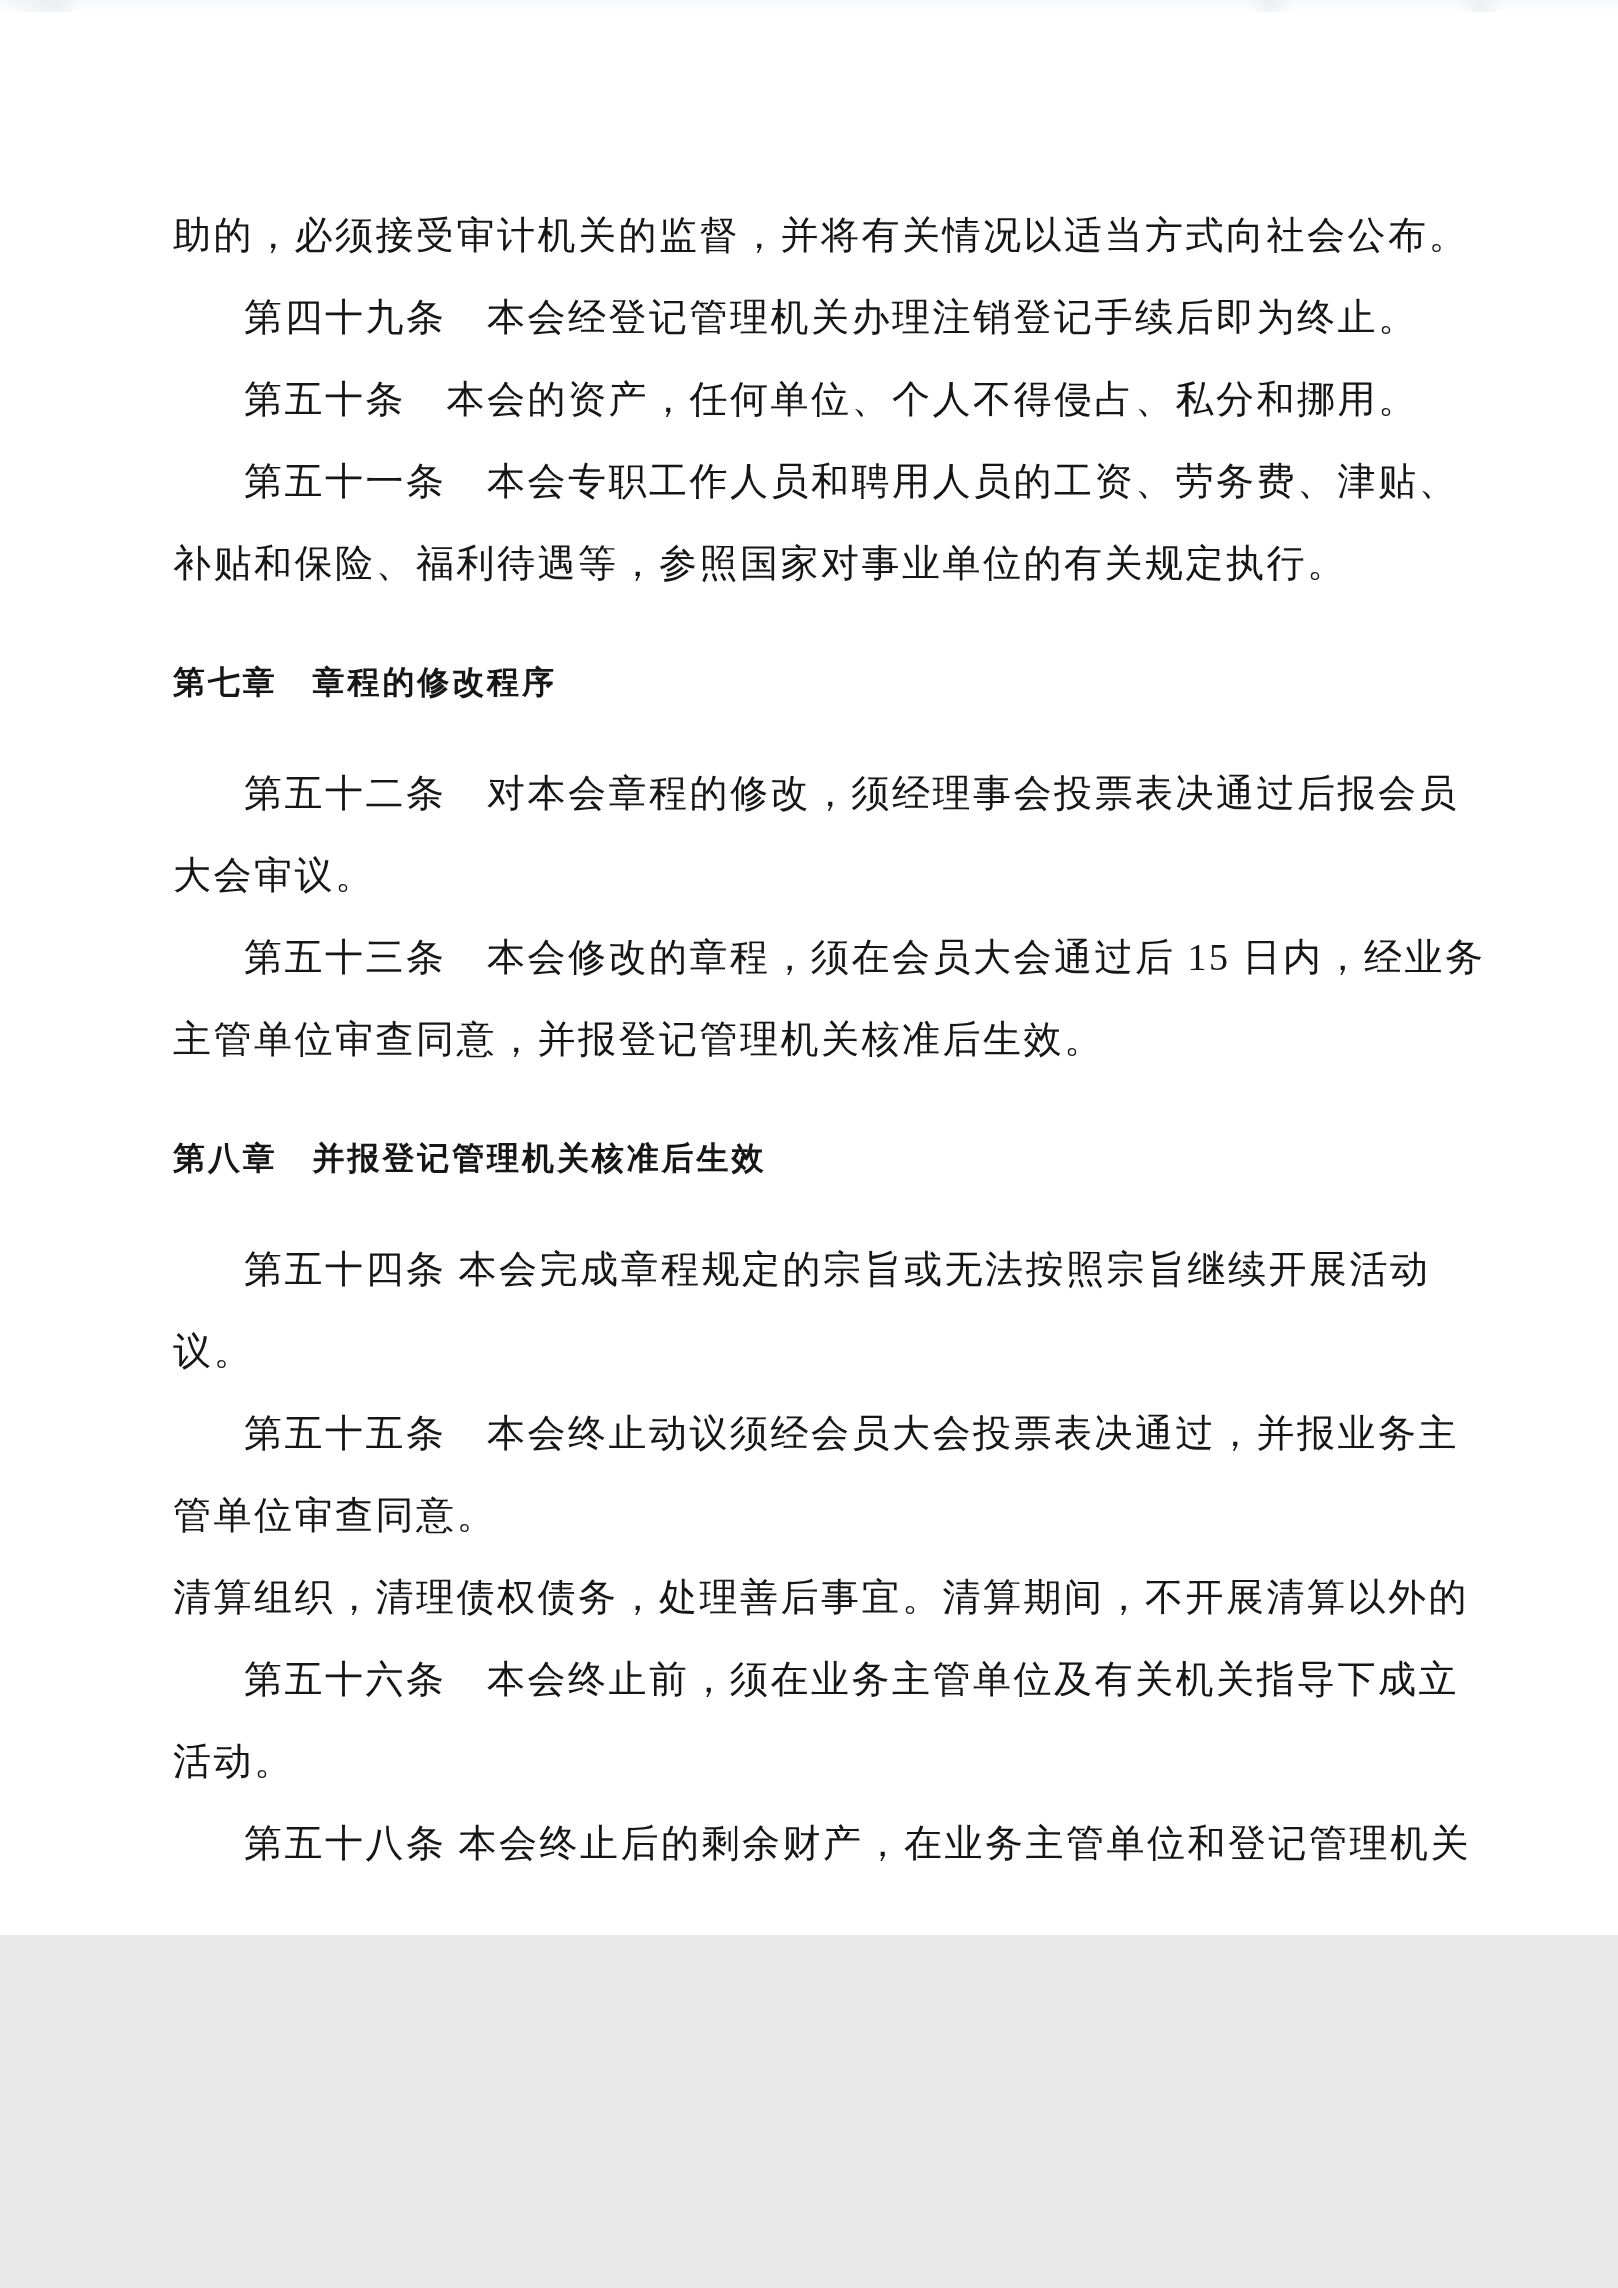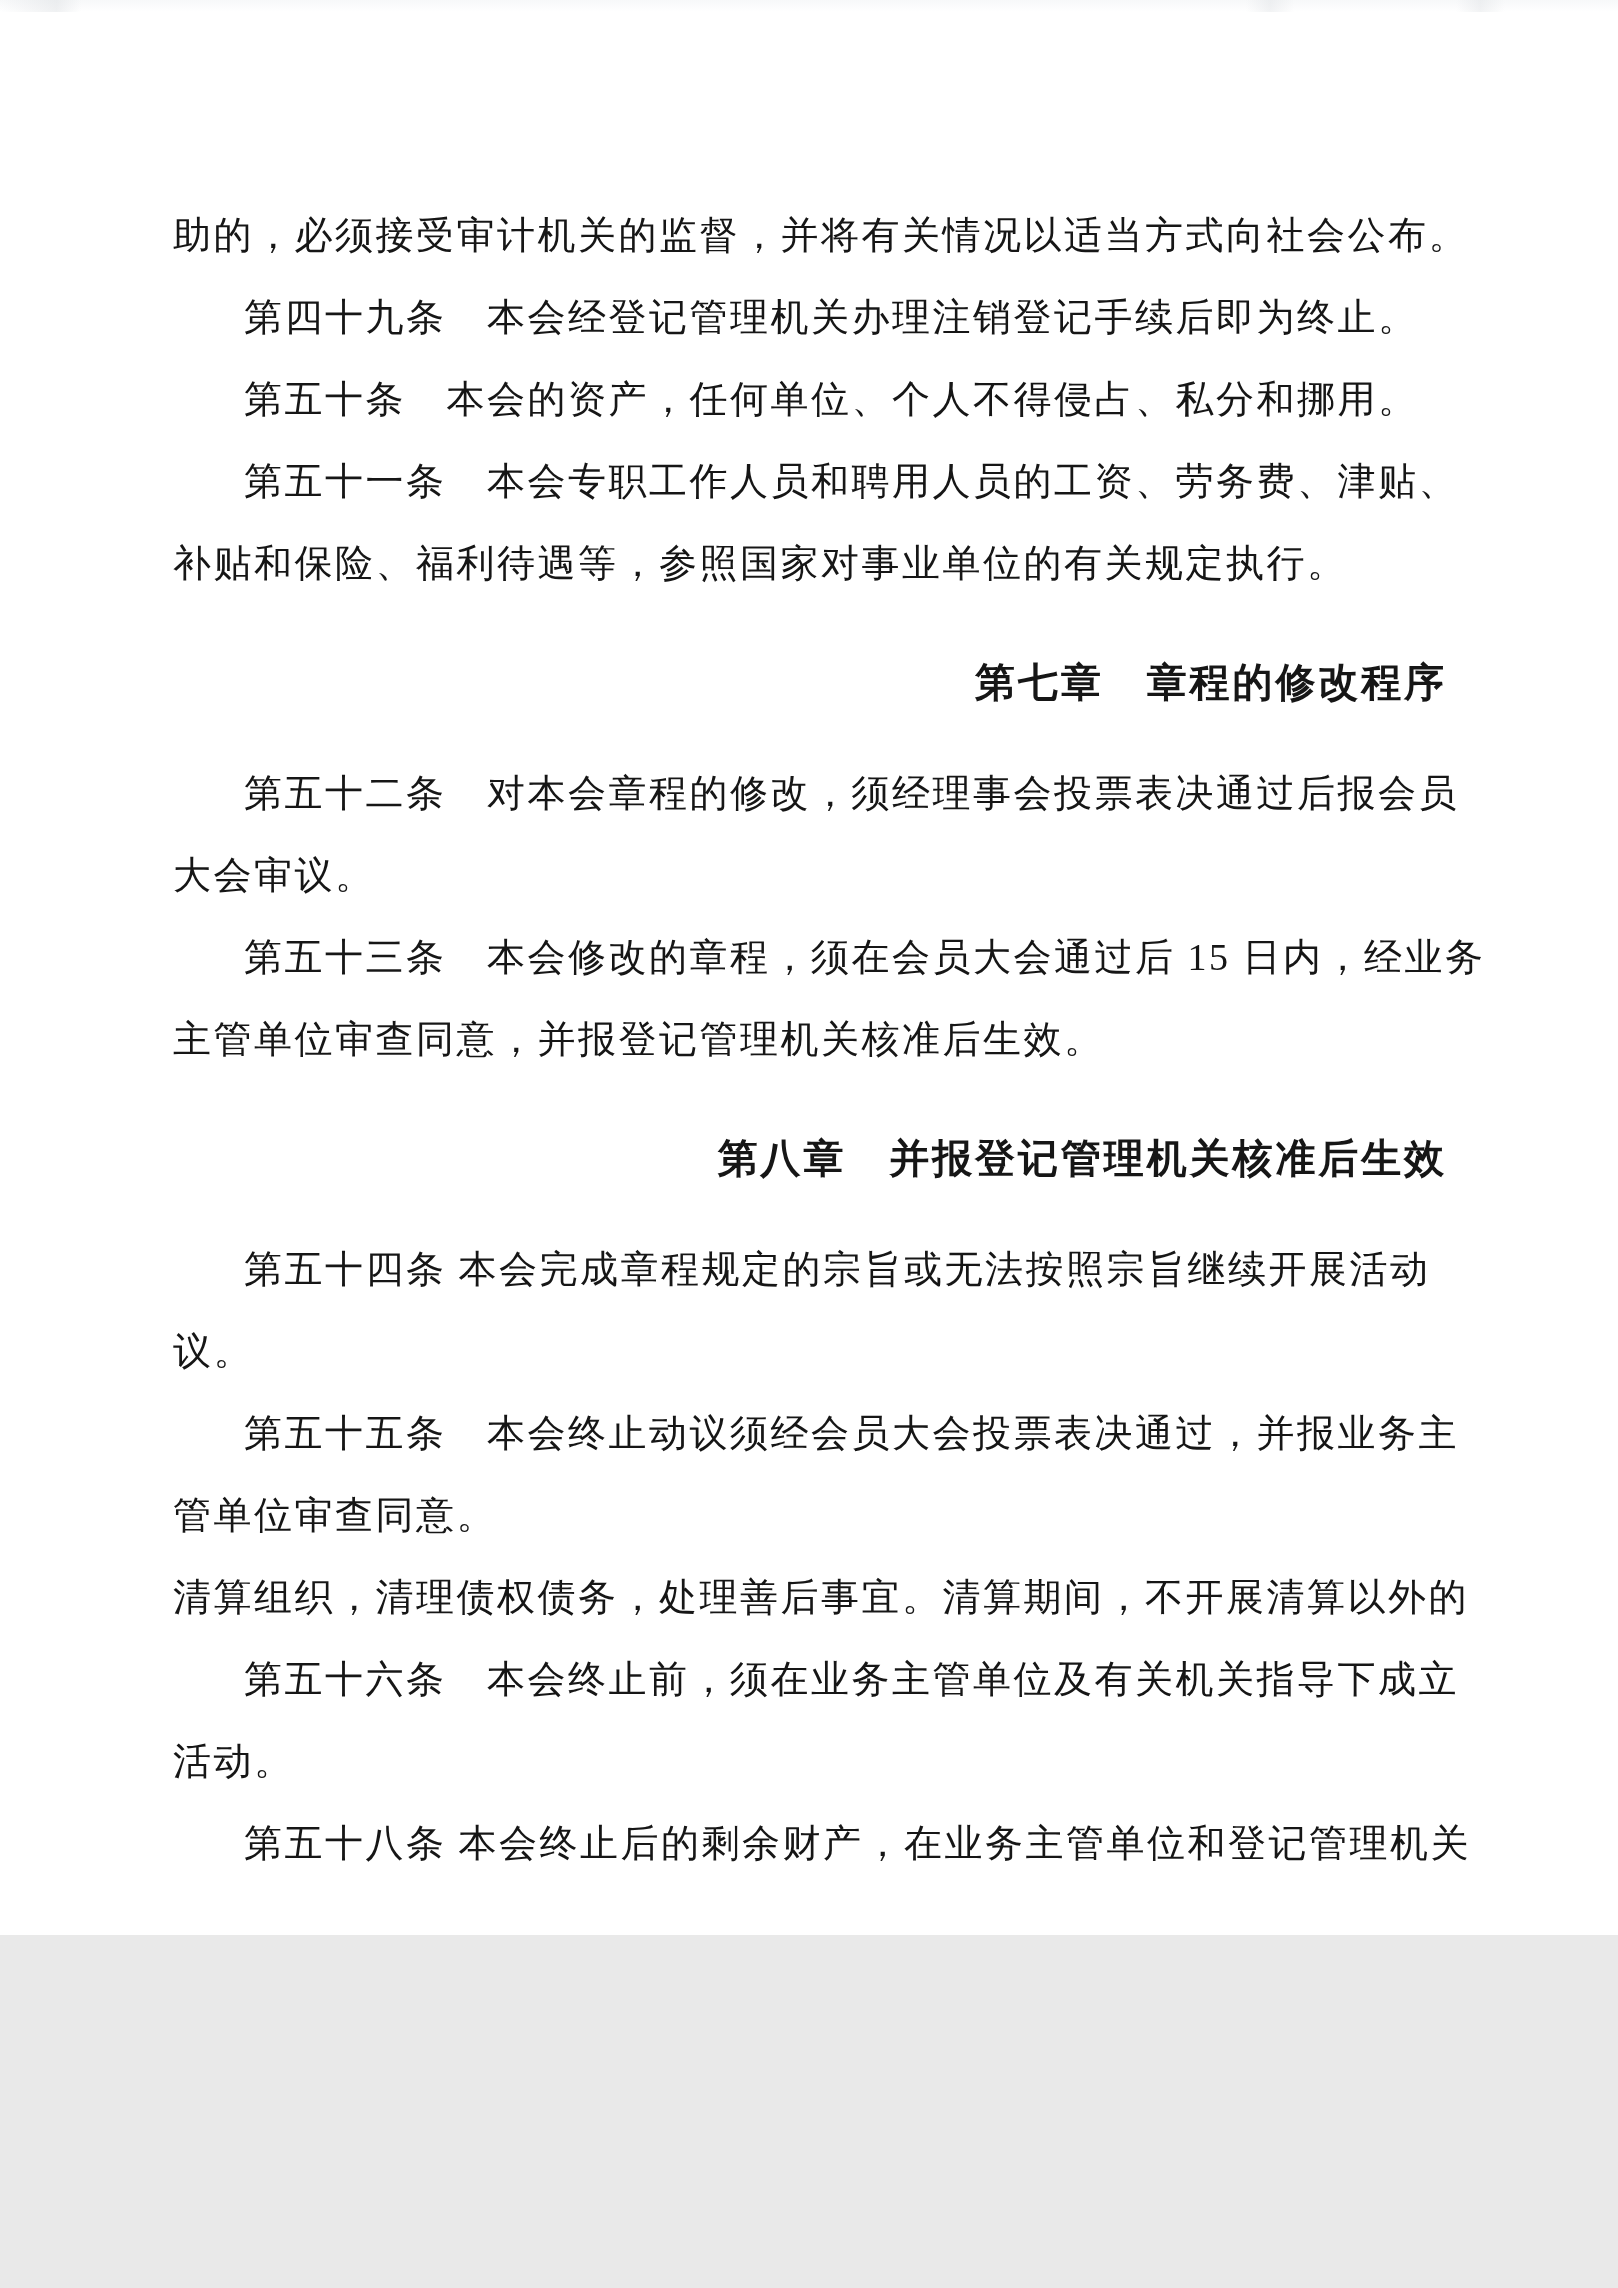--- a/index.html
+++ b/index.html
@@ -49,23 +49,23 @@
   .line.body {
     font-size: 38px;
     letter-spacing: 2.5px;
   }
   .line.body.indent {
     padding-left: 71px;
   }
   .line.heading {
     font-family: "Liberation Sans", "DejaVu Sans", sans-serif;
     font-weight: 700;
-    font-size: 40px;
+    font-size: 32px;
     letter-spacing: 2.9px;
-    text-align: right;
+    text-align: left;
     margin-top: 37px;
     margin-bottom: 29px;
     height: 82px;
     line-height: 82px;
   }
   .footer {
     position: absolute;
     left: 0;
     top: 2135px;
     width: 100%;

